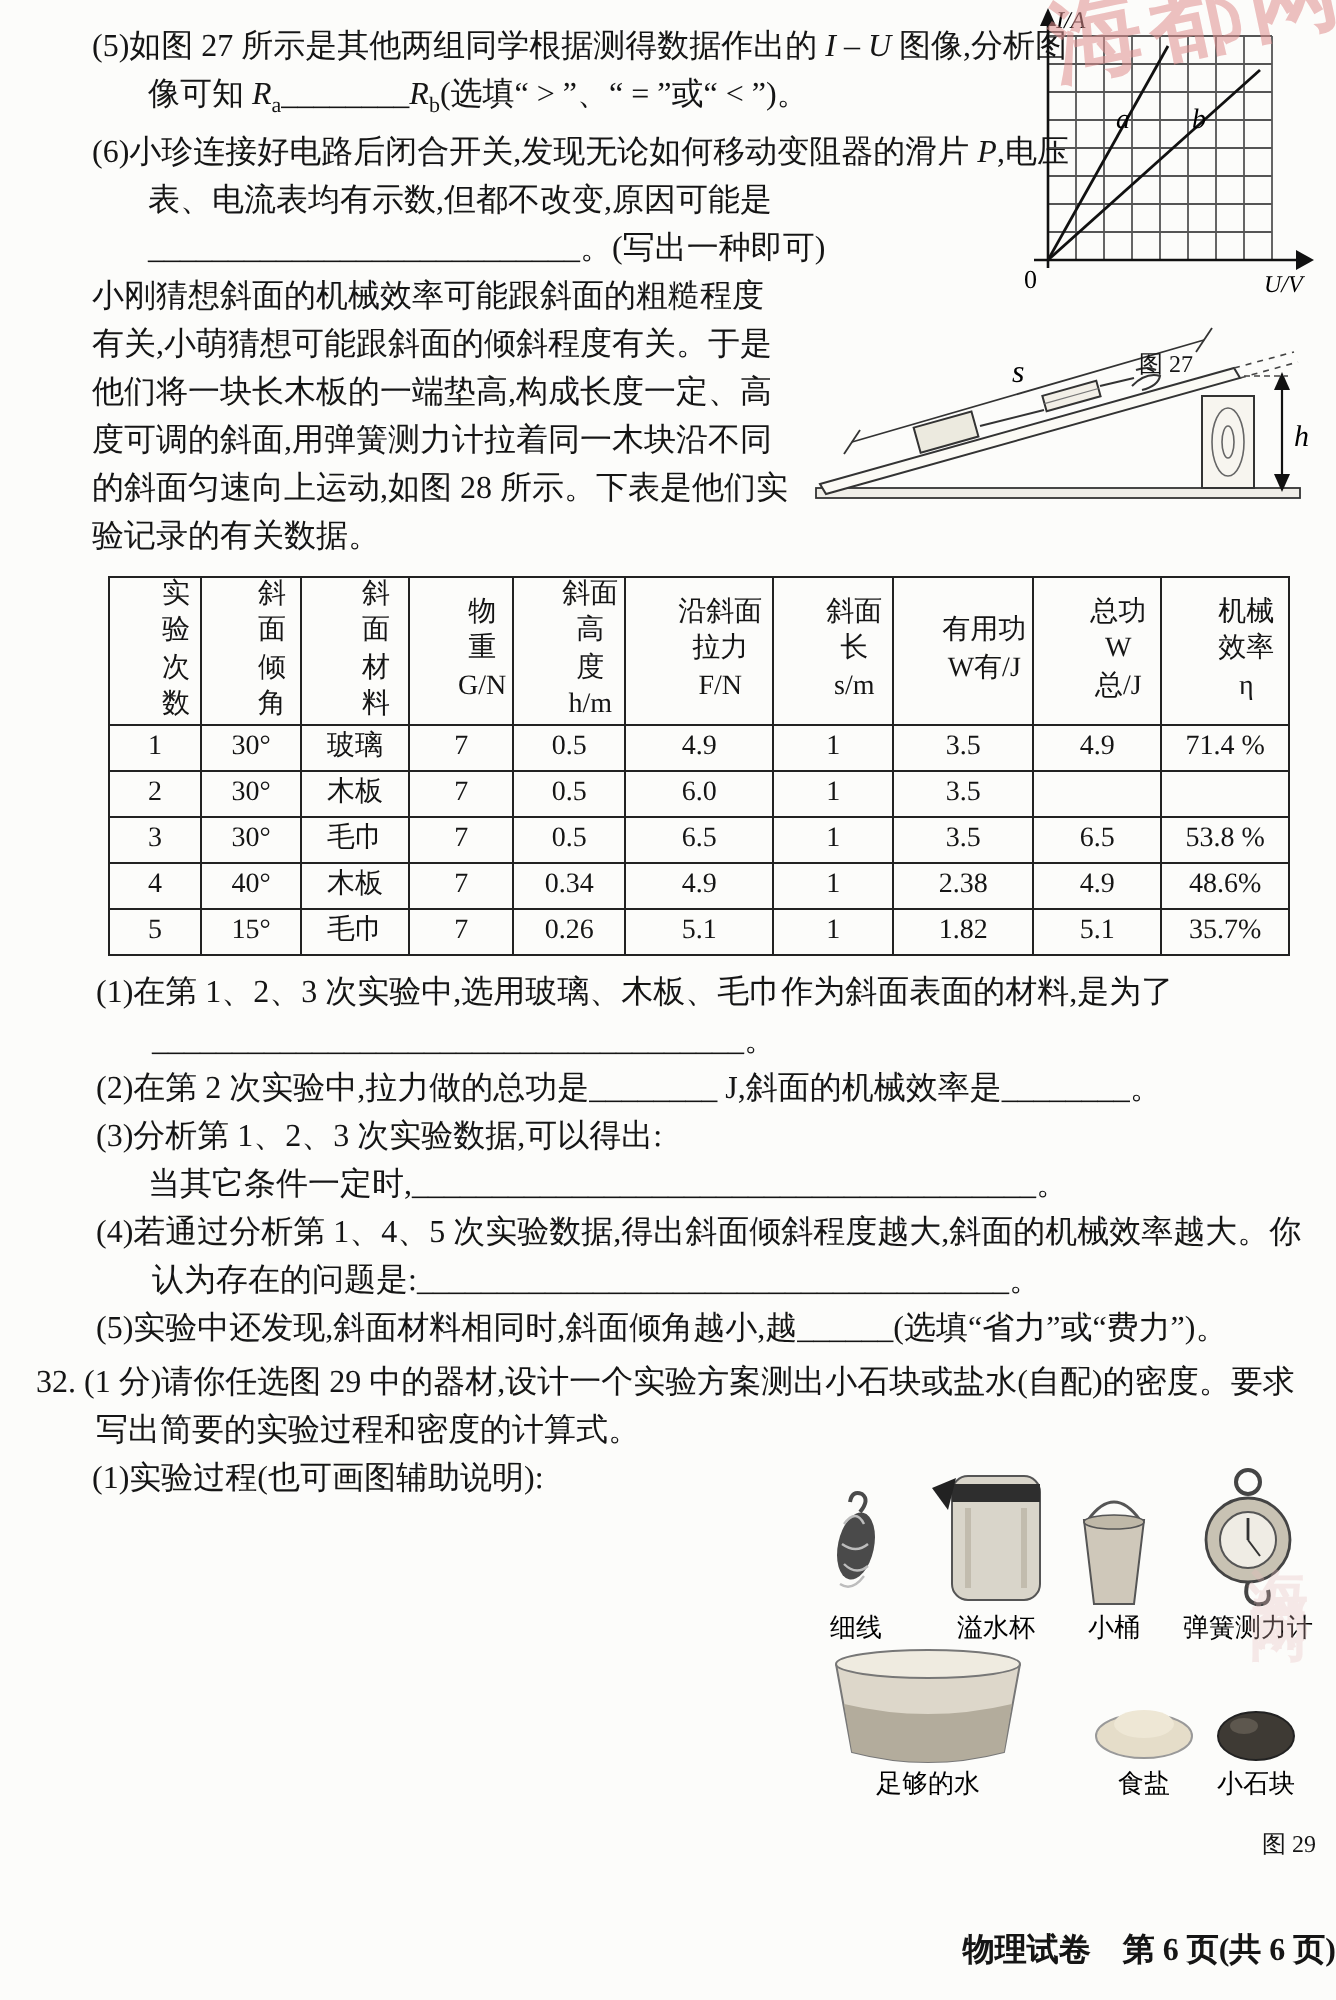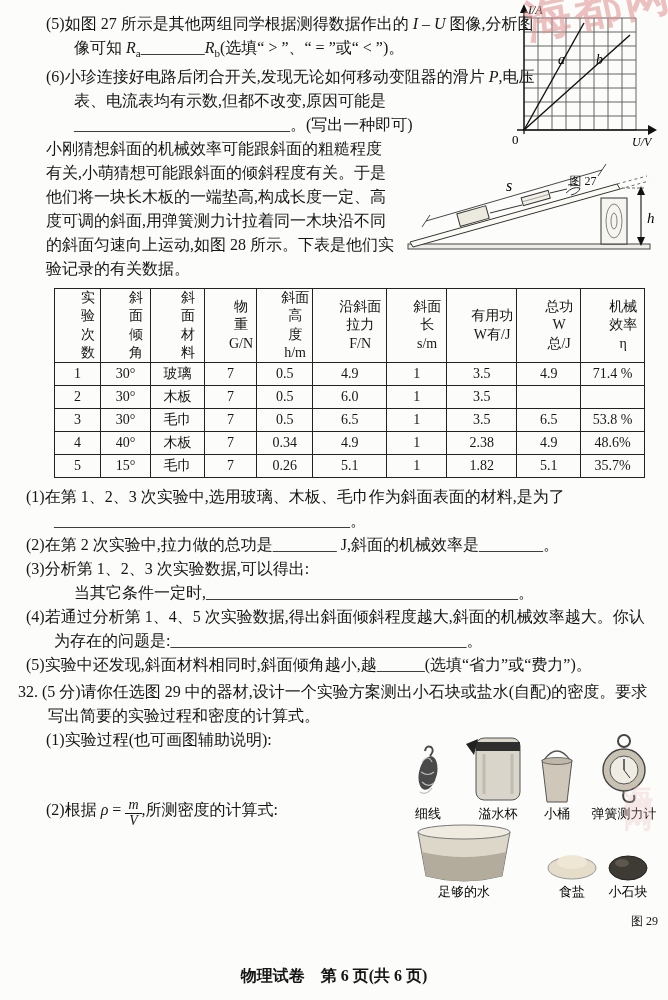--- a/index.html
+++ b/index.html
@@ -20,21 +20,21 @@
     white-space:nowrap;z-index:5;pointer-events:none;
   }
   .wm2{
     position:absolute;top:760px;right:18px;
     font-size:30px;font-weight:bold;color:#e6bcbc;opacity:.30;
     writing-mode:vertical-rl;letter-spacing:10px;z-index:1;pointer-events:none;
   }
   
   .q-sub{margin-left:36px;padding-left:28px;text-indent:-28px;width:474px;}
   .q-main{margin-left:8px;padding-left:30px;text-indent:-30px;}
-  .q-sub2{margin-left:16px;padding-left:28px;text-indent:-28px;}
+  .q-sub2{margin-left:38px;padding-left:28px;text-indent:-28px;}
   .indent2{margin-left:64px;}
   .it{font-style:italic;}
   sub{font-size:11px;}
   .blank{letter-spacing:0;}
   
   .fig27{position:absolute;top:2px;right:6px;width:158px;text-align:center;z-index:2;}
   .fig-caption{font-size:12px;margin-top:2px;}
   
   .q31-body{margin-left:36px;margin-top:0;}
   .fig28{float:right;width:254px;text-align:center;margin:4px 0 2px 8px;}
@@ -48,21 +48,21 @@
   .q32-body{margin-left:36px;}
   .fig29{float:right;width:258px;text-align:right;margin:0 0 0 6px;}
   .answer-space{height:46px;}
   .frac{display:inline-block;vertical-align:-10px;text-align:center;line-height:1.05;font-size:14px;font-style:italic;}
   .frac .num{display:block;border-bottom:1px solid #151515;padding:0 3px;}
   .frac .den{display:block;}
   .formula-line{margin-left:64px;margin-top:8px;}
   
   .footer{
     position:absolute;bottom:12px;left:0;width:100%;
-    text-align:center;font-weight:bold;font-size:16px;
+    text-align:right;font-weight:bold;font-size:16px;
   }
   svg text{font-family:"Liberation Serif","DejaVu Serif",serif;}
 </style>
 </head>
 <body>
 
 <div class="page">
 
   <div class="wm">海都网</div>
   <div class="wm2">海都网</div>
@@ -250,21 +250,21 @@
       <span>当其它条件一定时,</span><span class="blank">_______________________________________</span><span>。</span>
     </div>
     <div class="q-sub2">
       <span>(4)</span><span>若通过分析第 1、4、5 次实验数据,得出斜面倾斜程度越大,斜面的机械效率越大。你认为存在的问题是:</span><span class="blank">_____________________________________</span><span>。</span>
     </div>
     <div class="q-sub2">
       <span>(5)</span><span>实验中还发现,斜面材料相同时,斜面倾角越小,越</span><span class="blank">______</span><span>(选填“省力”或“费力”)。</span>
     </div>
 
     <div class="q-main" style="margin-top:3px;">
-      <span>32.</span> <span>(5 分)请你任选图 29 中的器材,设计一个实验方案测出小石块或盐水(自配)的密度。要求写出简要的实验过程和密度的计算式。</span>
+      <span>32.</span> <span>(1 分)请你任选图 29 中的器材,设计一个实验方案测出小石块或盐水(自配)的密度。要求写出简要的实验过程和密度的计算式。</span>
     </div>
 
     <div class="q32-body clearfix">
       <div class="fig29">
         <svg width="258" height="172" viewBox="0 0 258 172">
 
           <g>
             <ellipse cx="28" cy="45" rx="9" ry="17" fill="#4a4a4a" transform="rotate(12 28 45)"></ellipse>
             <path d="M22 34 q6,-8 10,0 M21 44 q7,5 13,0 M22 54 q6,6 12,1 M32 60 q-6,8 -12,4" stroke="#bdbdbd" stroke-width="1.2" fill="none"></path>
             <path d="M30 28 q5,-6 1,-9 q-5,-2 -6,4" stroke="#4a4a4a" stroke-width="2" fill="none"></path>
@@ -319,22 +319,19 @@
         </svg>
         <div class="fig-caption">图 29</div>
       </div>
 
       <div>
         <span>(1)</span><span>实验过程(也可画图辅助说明):</span>
       </div>
 
       <div class="answer-space"></div>
 
-      <div>
-        <span>(2)</span><span>根据 </span><span class="it">ρ</span><span> = </span><span class="frac"><span class="num">m</span><span class="den">V</span></span><span>,所测密度的计算式:</span>
-      </div>
 
     </div>
 
   </div>
 
   <div class="footer">物理试卷　第 6 页(共 6 页)</div>
 </div>
 
 </body></html>

